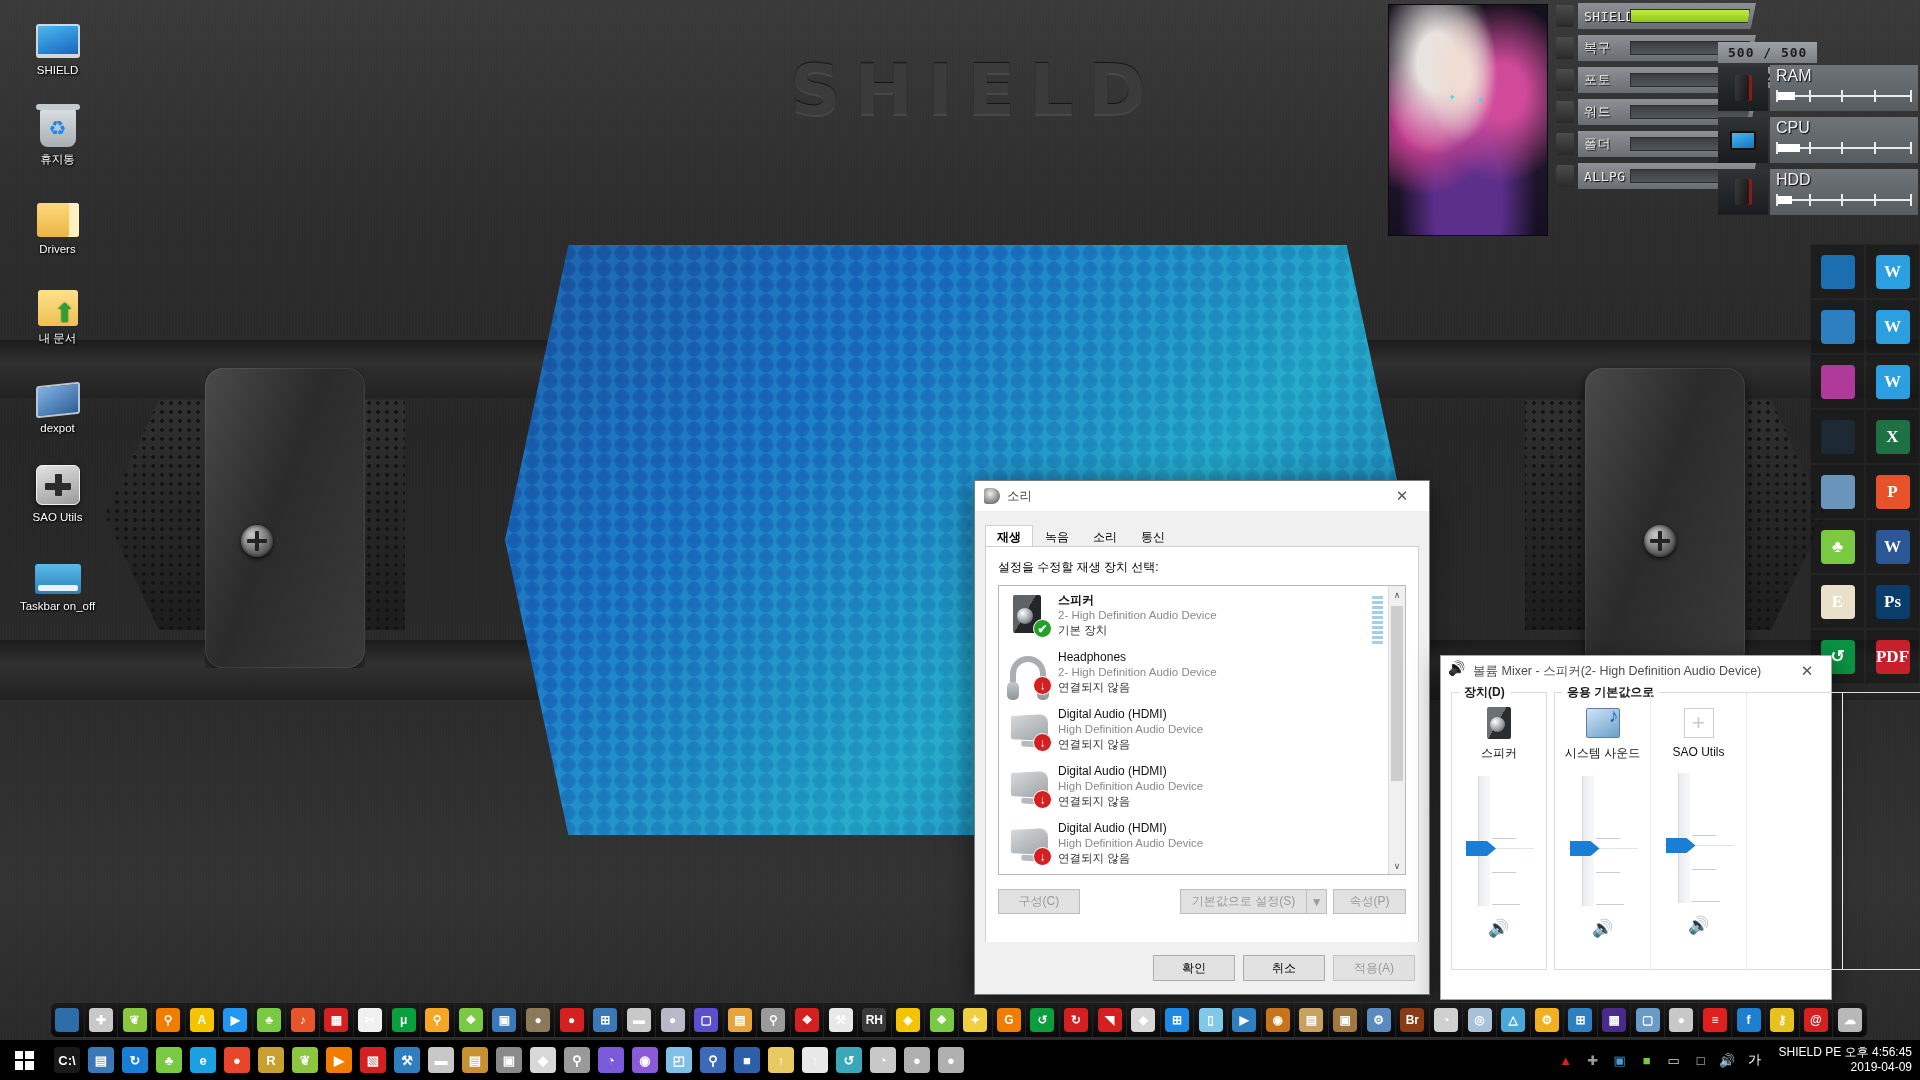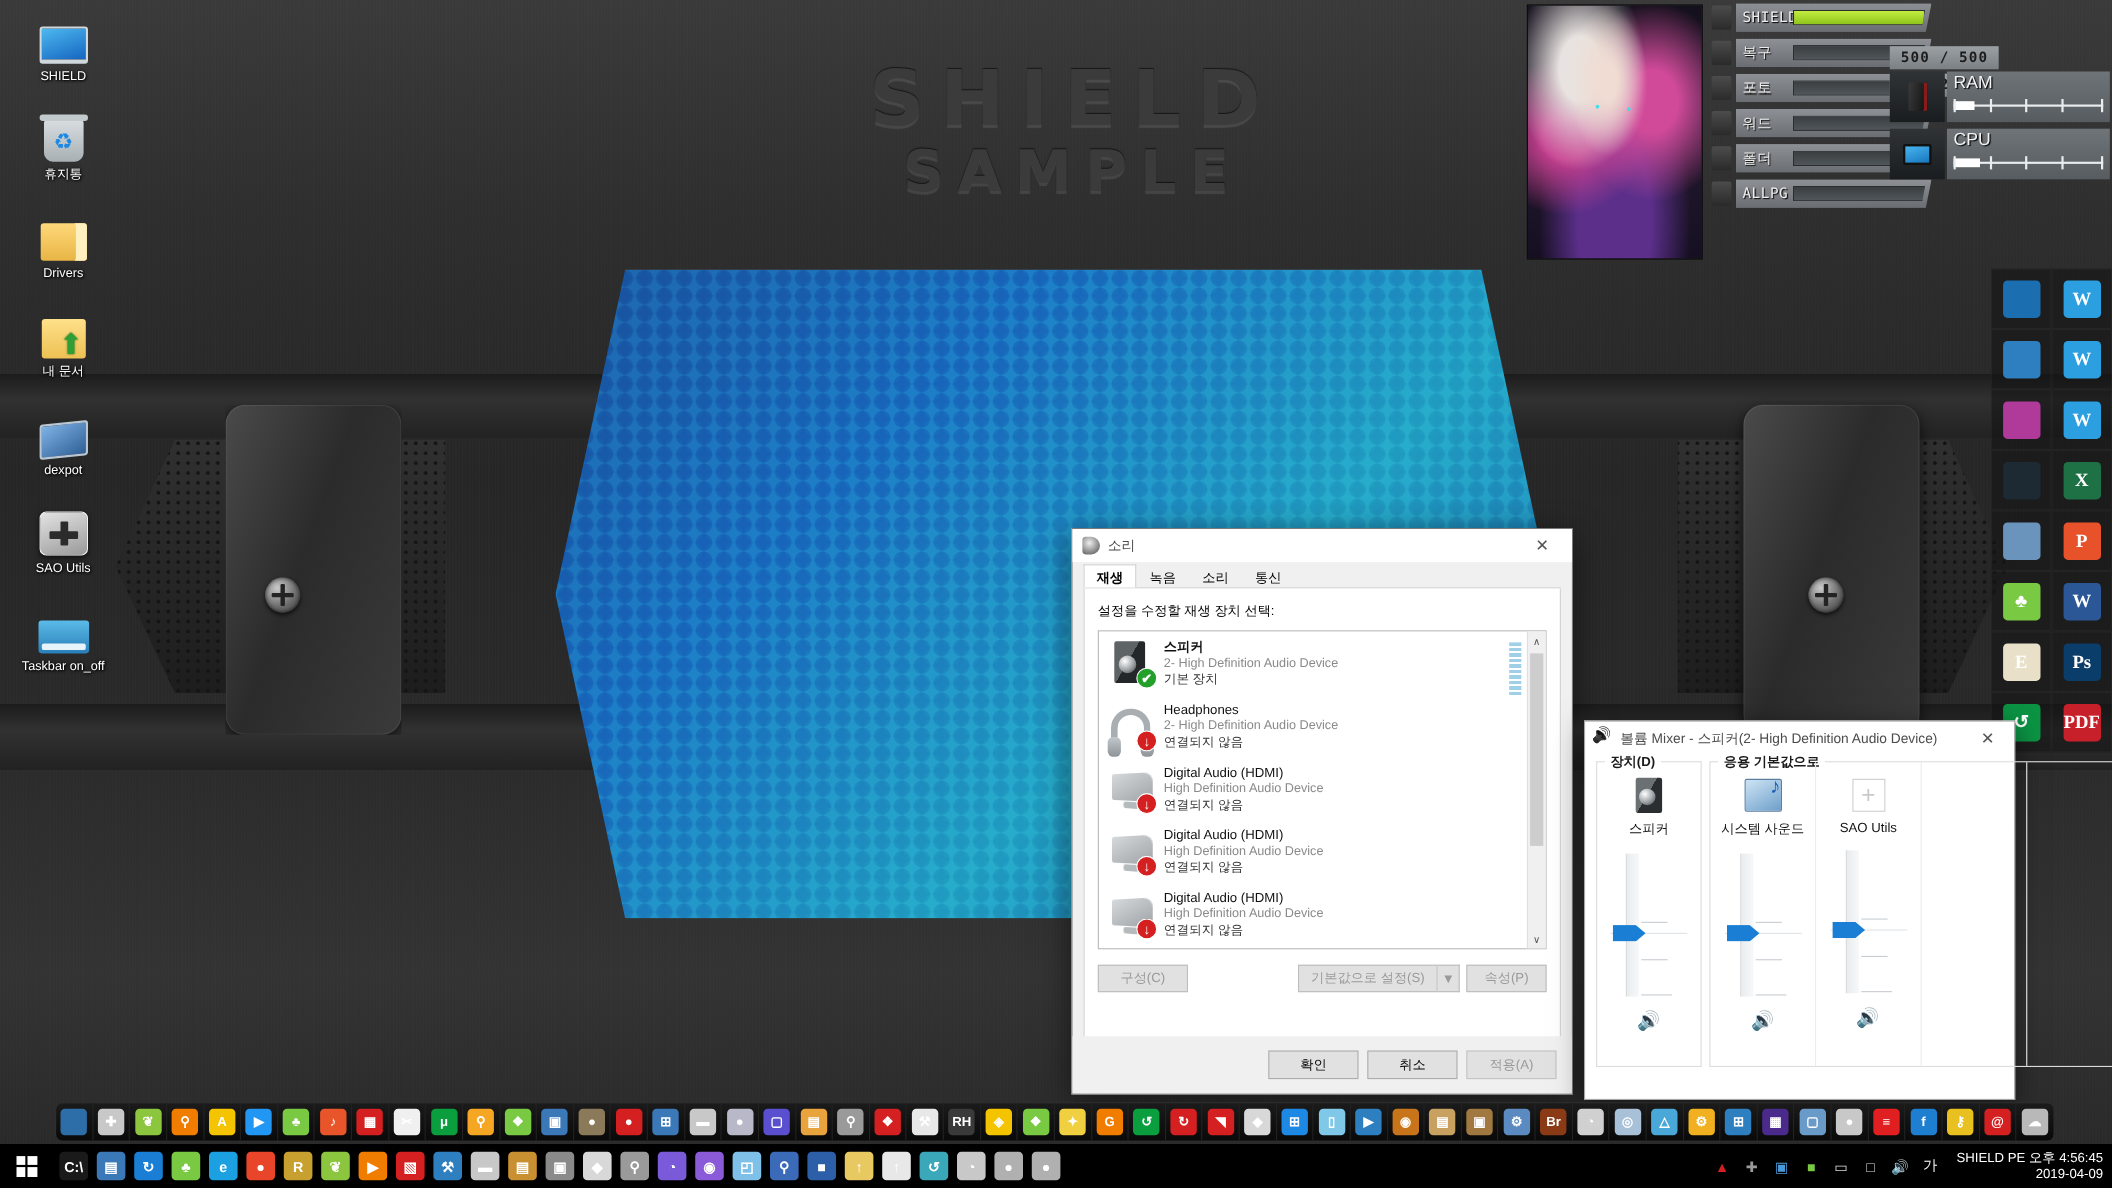--- a/index.html
+++ b/index.html
@@ -188,21 +188,21 @@
     font-size:12px; color:#000;
   }
   #snd-titlebar { height:30px; background:#fff; display:flex; align-items:center; padding:0 6px; }
   #snd-ticon { width:16px; height:16px; margin:0 7px 0 3px;
     background:radial-gradient(circle at 40% 35%,#eee,#8a8a8a 60%,#4a4a4a);
     border-radius:3px 50% 50% 3px; }
   #snd-title { color:#4a4a4a; font-size:12.5px; }
   #snd-close { margin-left:auto; width:42px; height:28px; display:flex; align-items:center; justify-content:center;
     color:#555; font-size:15px; }
   #snd-body { padding:0 10px; }
-  #snd-tabs { display:flex; border-bottom:1px solid #d0d0d0; height:22px; margin-top:2px; }
+  #snd-tabs { display:flex; border-bottom:1px solid #d0d0d0; height:22px; margin-top:14px; }
   .snd-tab {
     padding:3px 11px 2px; font-size:12px; color:#000; border:1px solid transparent;
     border-bottom:none; position:relative; top:0;
   }
   .snd-tab.active { background:#fff; border-color:#d0d0d0; font-weight:bold; z-index:2; }
   #snd-panel { background:#fff; border:1px solid #d0d0d0; border-top:none; padding:12px 12px 10px; height:425px; position:relative; }
   #snd-prompt { font-size:12px; margin-bottom:9px; }
   #dev-list {
     border:1px solid #b9b9b9; height:290px; overflow:hidden; position:relative; background:#fff;
   }
@@ -317,21 +317,20 @@
 </style>
 </head>
 <body>
 
 <div id="wallpaper">
   <div class="wp-band" id="wp-band-top"></div>
   <div class="wp-band" id="wp-band-bot"></div>
 
   <div id="wordmark">
     <div class="l1">SHIELD</div>
-    <div class="l2">SAMPLE</div>
   </div>
 
   <div class="chev" id="chev-left"></div>
   <div class="chev" id="chev-right"></div>
   <div id="hexframe"></div>
   <div class="chev-plate" id="plate-left"></div>
   <div class="chev-plate" id="plate-right"></div>
   <div id="hexpanel"></div>
   <div class="screw" id="screw-left"></div>
   <div class="screw" id="screw-right"></div>
@@ -467,20 +466,37 @@
     </div>
     <div class="meter-row">
       <div class="meter-icon">
           <div class="mi-mon"></div>
         </div>
       <div class="meter-body">
         <div class="meter-name">CPU</div>
         <div class="meter-scale">
           <i class="axis"></i>
             <i class="lead" style="width:18%"></i>
+          <i class="tick" style="left:0"></i>
+            <i class="tick" style="left:24%"></i>
+            <i class="tick" style="left:48%"></i>
+            <i class="tick" style="left:72%"></i>
+            <i class="tick" style="right:0"></i>
+        </div>
+      </div>
+    </div>
+    <div class="meter-row">
+      <div class="meter-icon">
+          <div class="mi-case"></div>
+        </div>
+      <div class="meter-body">
+        <div class="meter-name">HDD</div>
+        <div class="meter-scale">
+          <i class="axis"></i>
+            <i class="lead" style="width:12%"></i>
           <i class="tick" style="left:0"></i>
             <i class="tick" style="left:24%"></i>
             <i class="tick" style="left:48%"></i>
             <i class="tick" style="left:72%"></i>
             <i class="tick" style="right:0"></i>
         </div>
       </div>
     </div>
   </div>
 </div>

